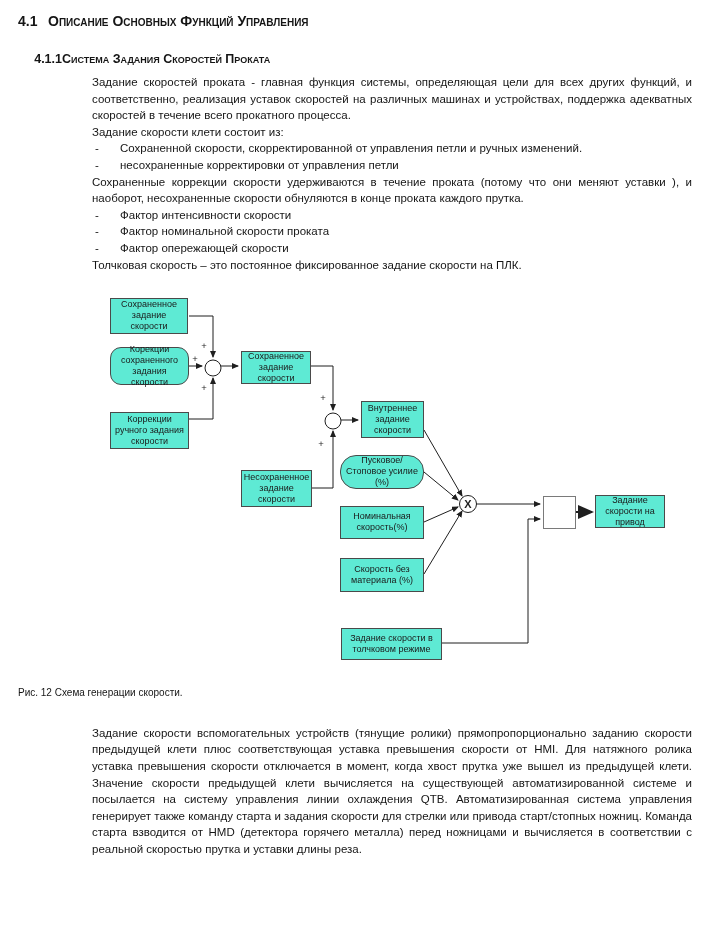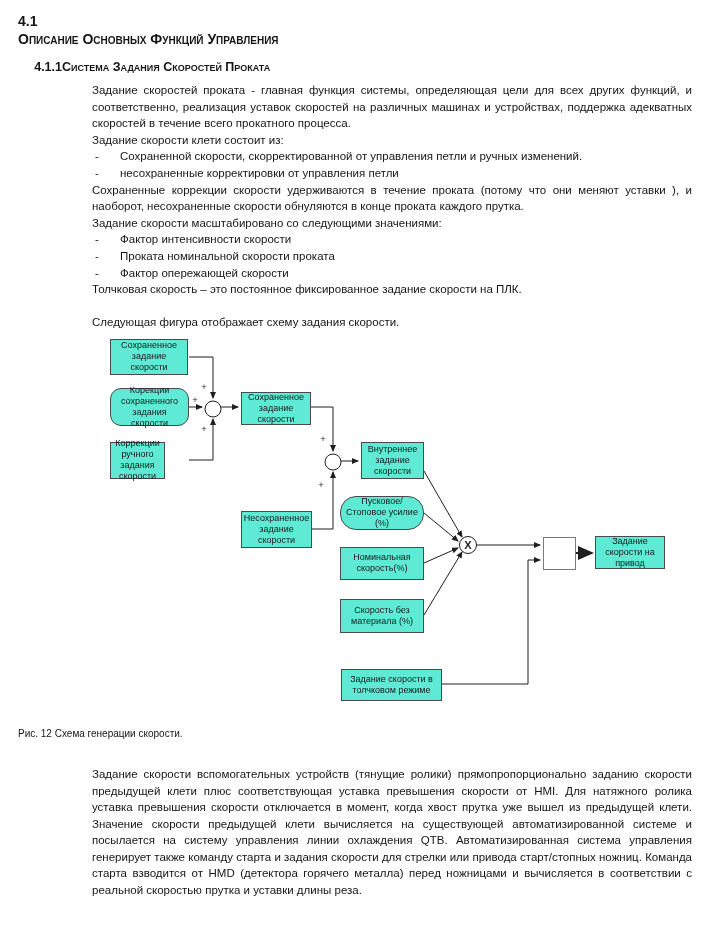--- a/index.html
+++ b/index.html
@@ -12,23 +12,22 @@
     color: #151515;
     font-family: "Liberation Sans", sans-serif;
     padding: 12px 19px 0 18px;
     overflow: hidden;
   }
   .h1 {
     font-size: 14px;
     font-weight: bold;
     font-variant: small-caps;
     line-height: 18px;
-    margin-bottom: 12px;
+    margin-bottom: 22px;
     display: flex;
-    flex-direction: column;
   }
   .h1 .hnum { width: 30px; font-variant: normal; flex: 0 0 auto; }
   .h2 {
     font-size: 12.5px;
     font-weight: bold;
     font-variant: small-caps;
     line-height: 15px;
     margin-bottom: 7px;
     display: flex;
     text-align: right;
@@ -101,36 +100,34 @@
     <p>Задание скорости клети состоит из:</p>
     <div class="dash-item">
       <span class="dash">-</span>
       <span>Сохраненной скорости, скорректированной от управления петли и ручных изменений.</span>
     </div>
     <div class="dash-item">
       <span class="dash">-</span>
       <span>несохраненные корректировки от управления петли</span>
     </div>
     <p class="jpara">Сохраненные  коррекции скорости удерживаются в течение проката (потому что они меняют уставки ), и наоборот, несохраненные скорости обнуляются в конце проката каждого прутка.</p>
-    <p>Задание скорости масштабировано со следующими значениями:</p>
     <div class="dash-item">
       <span class="dash">-</span>
       <span>Фактор интенсивности скорости</span>
     </div>
     <div class="dash-item">
       <span class="dash">-</span>
-      <span>Проката номинальной скорости проката</span>
+      <span>Фактор номинальной скорости проката</span>
     </div>
     <div class="dash-item">
       <span class="dash">-</span>
       <span>Фактор опережающей скорости</span>
     </div>
     <p>Толчковая скорость – это постоянное фиксированное задание скорости на ПЛК.</p>
     <div class="spacer-line"></div>
-    <p>Следующая фигура отображает схему задания скорости.</p>
   </div>
 
   <div class="diagram">
     <svg width="711" height="382" viewBox="0 0 711 382">
       <defs>
         <marker id="arr" markerWidth="7" markerHeight="6" refX="6" refY="3" orient="auto">
           <path d="M0,0 L7,3 L0,6 Z" fill="#1f1f1f"></path>
         </marker>
         <marker id="arrBig" markerWidth="8" markerHeight="7" refX="7" refY="3.5" orient="auto">
           <path d="M0,0 L8,3.5 L0,7 Z" fill="#1f1f1f"></path>
@@ -165,21 +162,21 @@
         <text x="177" y="68">+</text>
         <text x="186" y="97">+</text>
         <text x="305" y="107">+</text>
         <text x="303" y="153">+</text>
         <text x="450" y="214" font-size="11" font-weight="bold">X</text>
       </g>
     </svg>
 
     <div class="dbox" style="left:92px; top:4px; width:78px; height:36px;">Сохраненное задание скорости</div>
     <div class="dbox" style="left:92px; top:53px; width:79px; height:38px;border-radius:11px;">Корекции сохраненного задания скорости</div>
-    <div class="dbox" style="left:92px; top:107px; width:55px; height:37px;">Коррекции ручного задания скорости</div>
+    <div class="dbox" style="left:92px; top:118px; width:79px; height:37px;">Коррекции ручного задания скорости</div>
     <div class="dbox" style="left:223px; top:57px; width:70px; height:33px;">Сохраненное задание скорости</div>
     <div class="dbox" style="left:343px; top:107px; width:63px; height:37px;">Внутреннее задание скорости</div>
     <div class="dbox" style="left:223px; top:176px; width:71px; height:37px;">Несохраненное задание скорости</div>
     <div class="dbox" style="left:322px; top:161px; width:84px; height:34px;border-radius:16px;">Пусковое/Стоповое усилие (%)</div>
     <div class="dbox" style="left:322px; top:212px; width:84px; height:33px;">Номинальная скорость(%)</div>
     <div class="dbox" style="left:322px; top:264px; width:84px; height:34px;">Скорость без материала (%)</div>
     <div class="dbox" style="left:323px; top:334px; width:101px; height:32px;">Задание скорости в толчковом режиме</div>
     <div class="switchbox" style="left:525px; top:202px; width:33px; height:33px;"></div>
     <div class="dbox" style="left:577px; top:201px; width:70px; height:33px;">Задание скорости на привод</div>
   </div>

